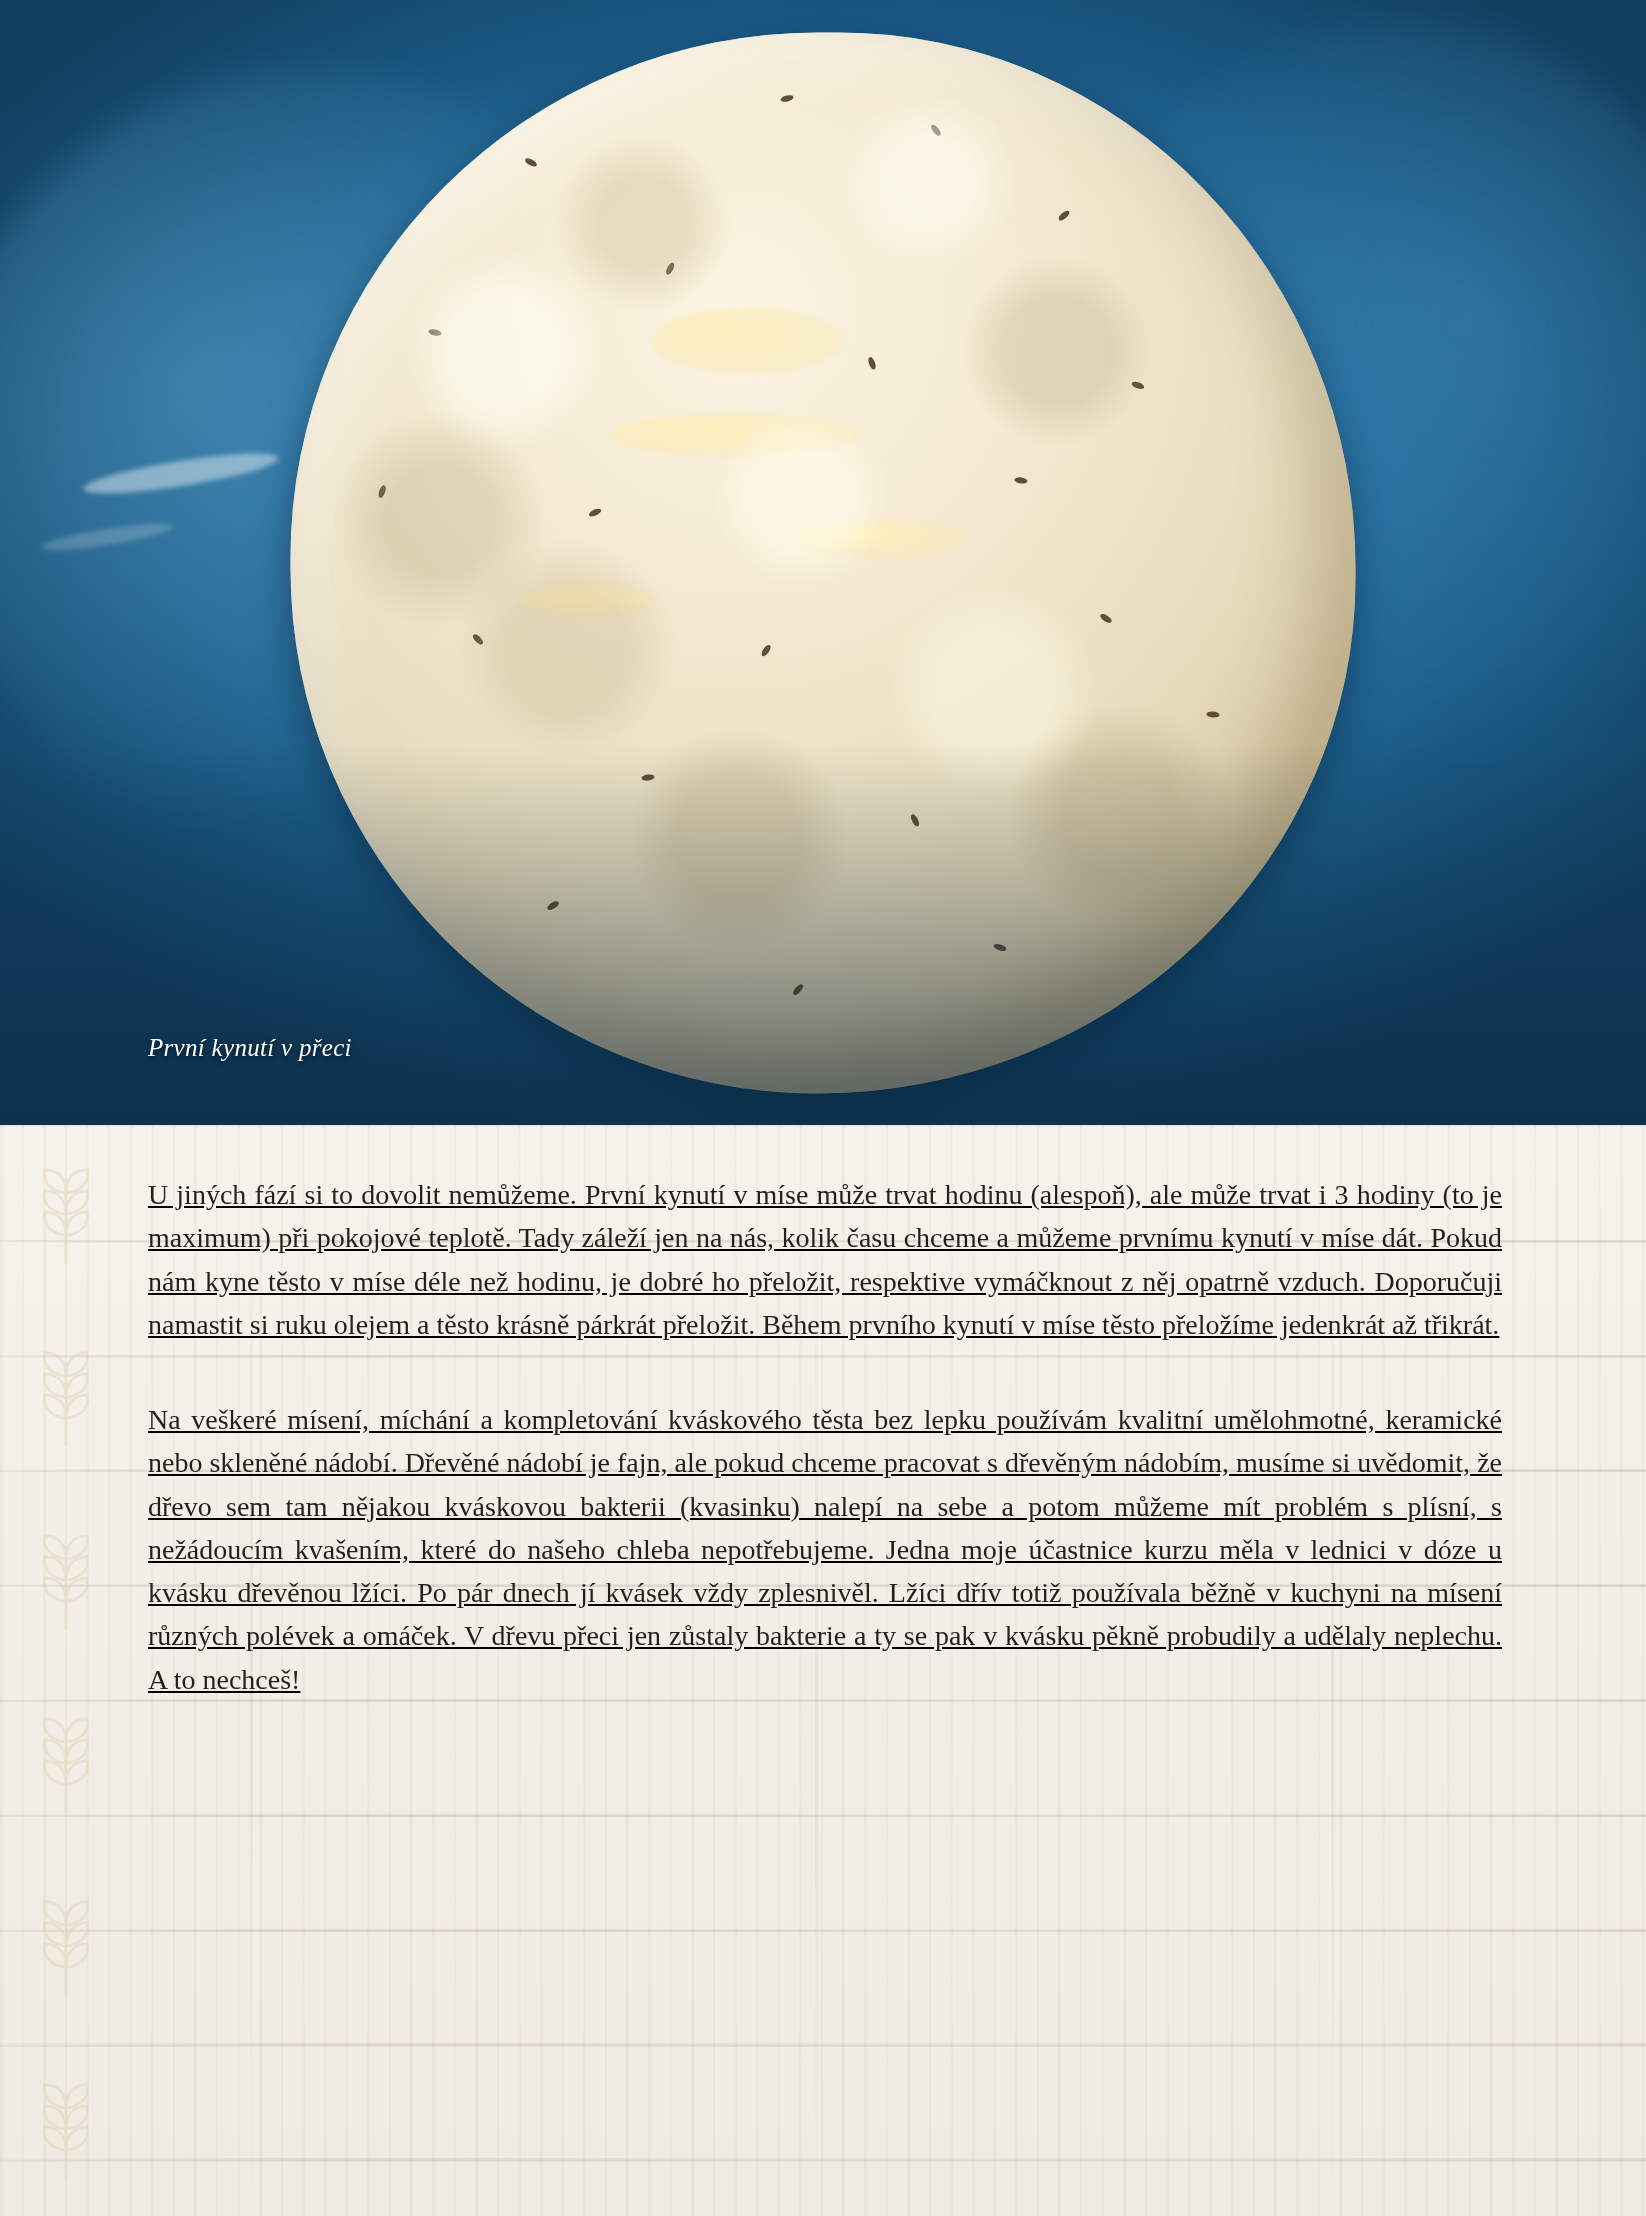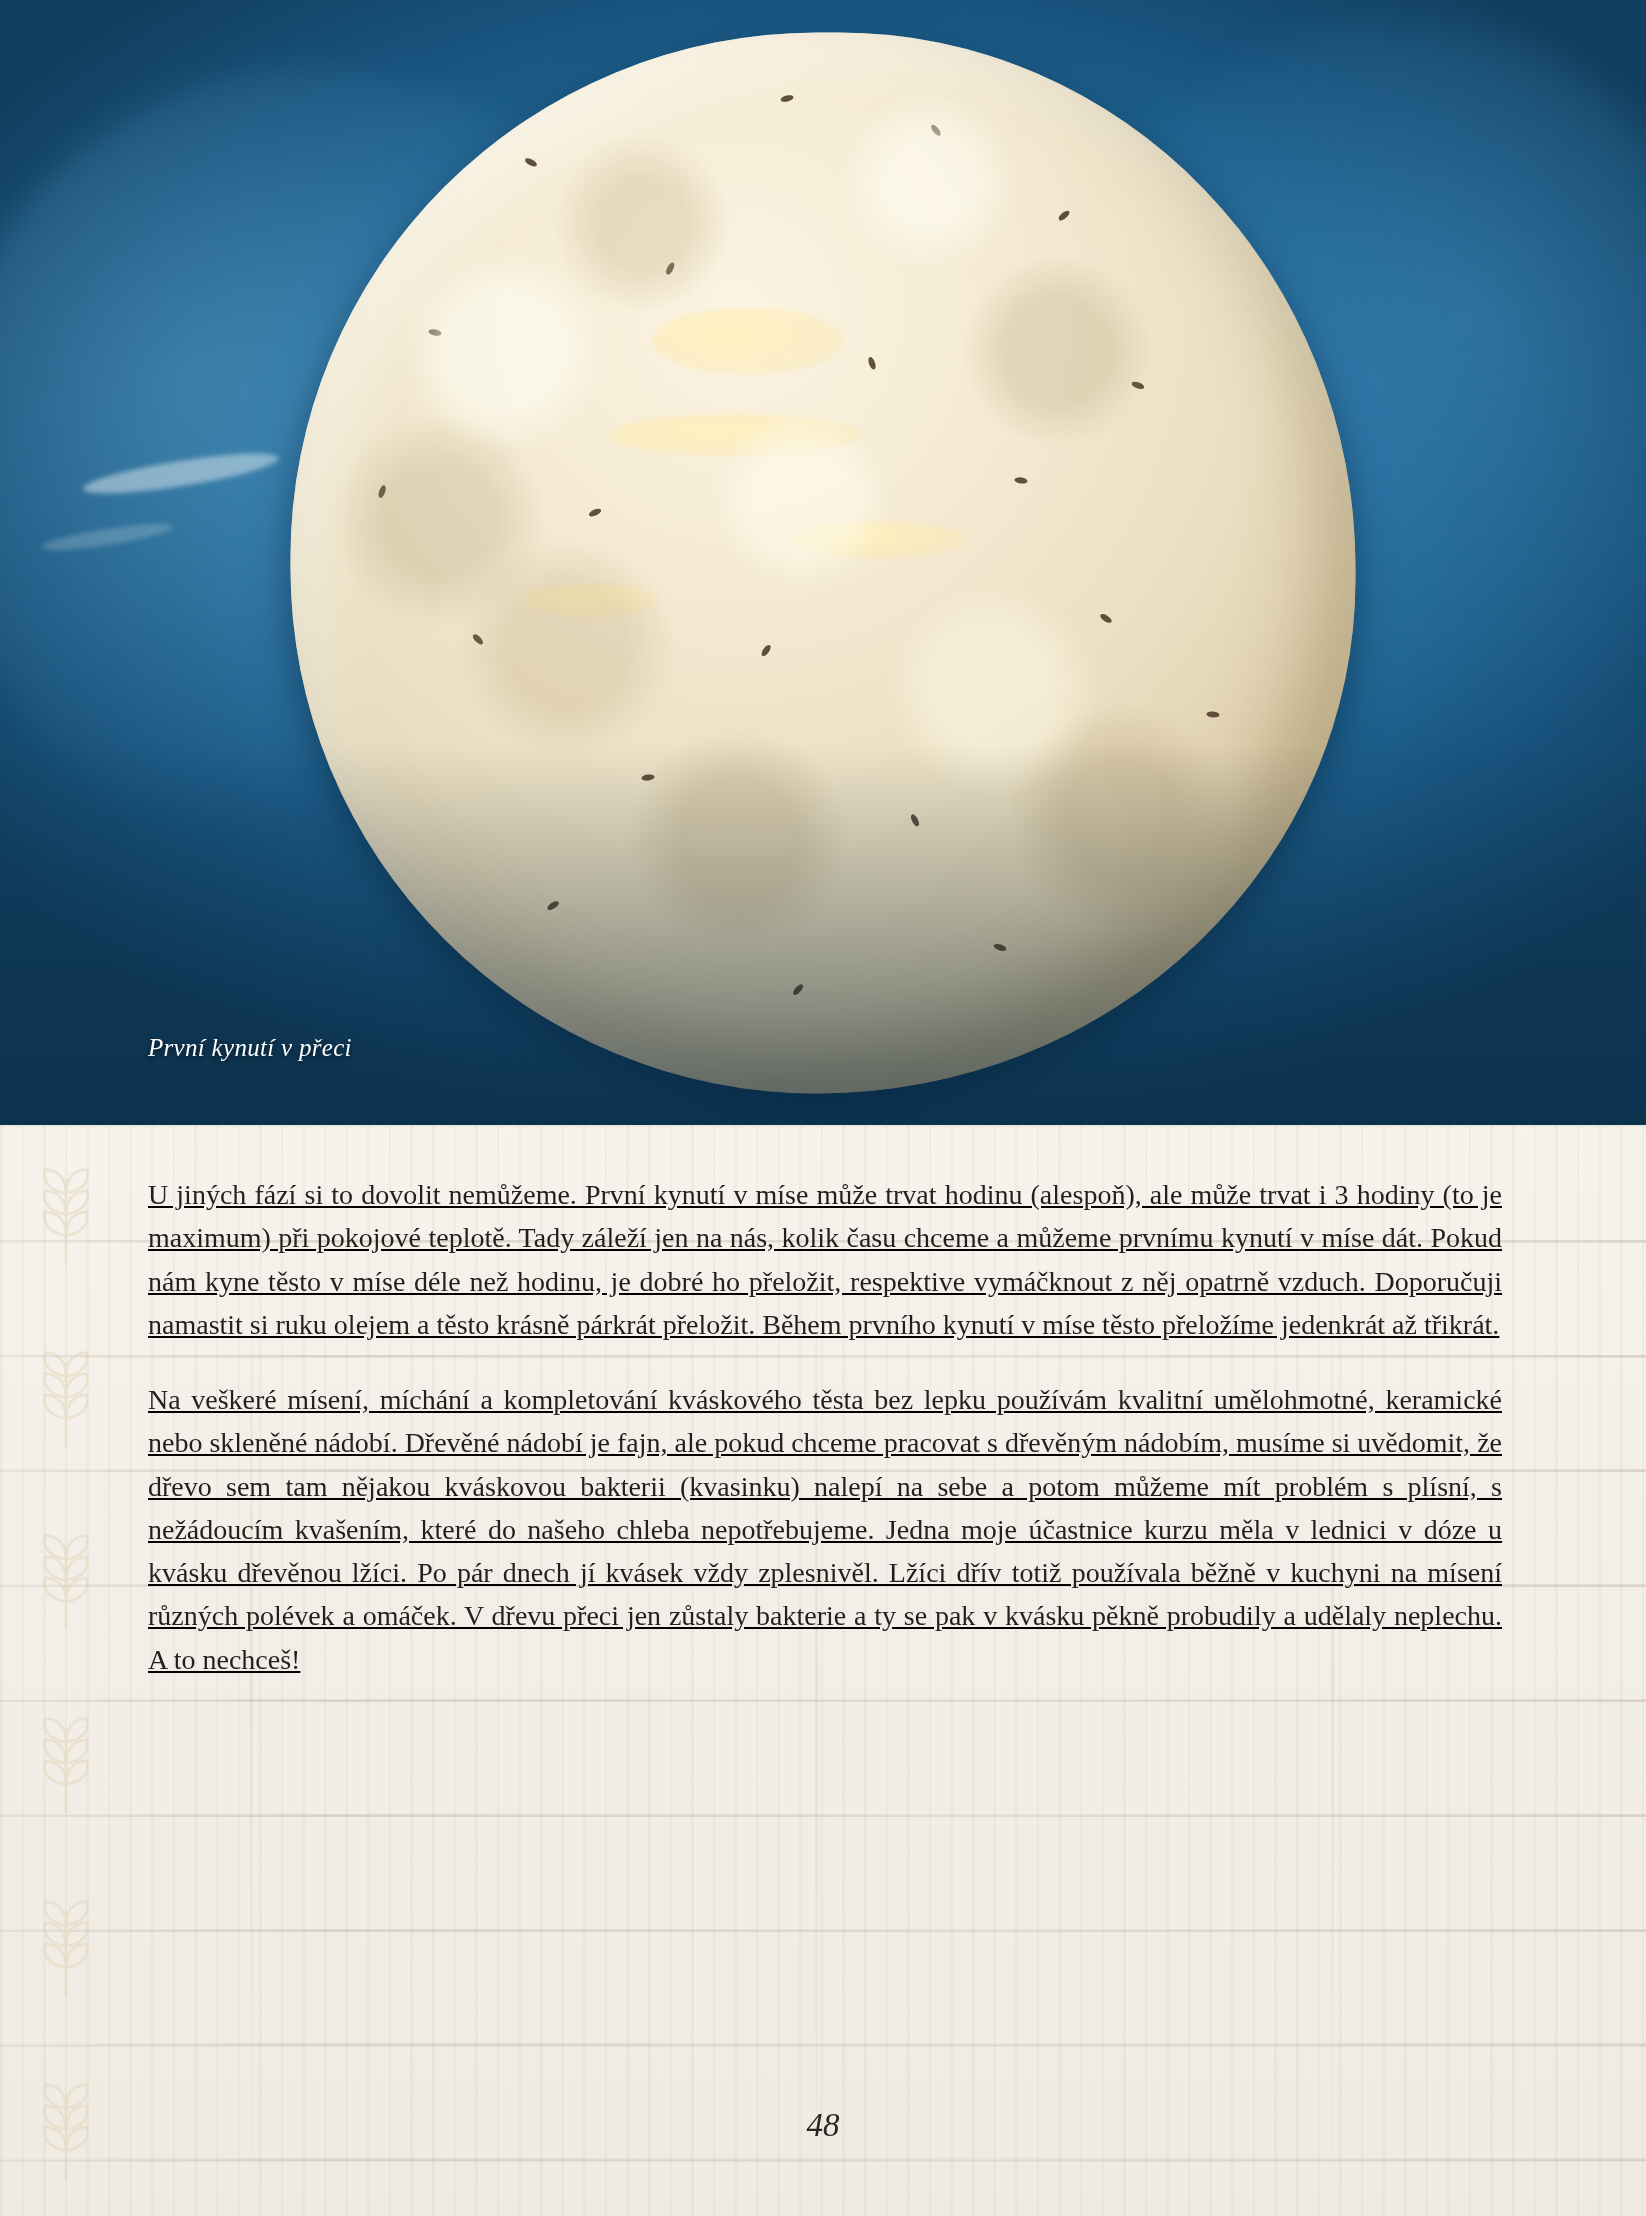--- a/index.html
+++ b/index.html
@@ -189,21 +189,21 @@
   p.para {
     margin: 0;
     font-family: "Liberation Serif", serif;
     font-size: 28px;
     line-height: 1.545;
     color: #231f1c;
     text-align: justify;
     text-justify: inter-word;
     hyphens: manual;
   }
-  p.para + p.para { margin-top: 32px; }
+  p.para + p.para { margin-top: 52px; }
 
   .page-number {
     position: absolute;
     left: 0;
     width: 100%;
     bottom: 73px;
     text-align: center;
     font-family: "Liberation Serif", serif;
     font-style: italic;
     font-size: 33px;
@@ -342,15 +342,14 @@
         <path d="M30 66 C44 64 50 56 48 46 C36 46 30 54 30 66 Z"></path>
       </g>
     </svg>
   </div>
 
   <div class="text-col">
     <p class="para">U jiných fází si to dovolit nemůžeme. První kynutí v míse může trvat hodinu (alespoň), ale může trvat i 3 hodiny (to je maximum) při pokojové teplotě. Tady záleží jen na nás, kolik času chceme a můžeme prvnímu kynutí v míse dát. Pokud nám kyne těsto v míse déle než hodinu, je dobré ho přeložit, respektive vymáčknout z něj opatrně vzduch. Doporučuji namastit si ruku olejem a těsto krásně párkrát přeložit. Během prvního kynutí v míse těsto přeložíme jedenkrát až třikrát.</p>
     <p class="para">Na veškeré mísení, míchání a kompletování kváskového těsta bez lepku používám kvalitní umělohmotné, keramické nebo skleněné nádobí. Dřevěné nádobí je fajn, ale pokud chceme pracovat s dřevěným nádobím, musíme si uvědomit, že dřevo sem tam nějakou kváskovou bakterii (kvasinku) nalepí na sebe a potom můžeme mít problém s plísní, s nežádoucím kvašením, které do našeho chleba nepotřebujeme. Jedna moje účastnice kurzu měla v lednici v dóze u kvásku dřevěnou lžíci. Po pár dnech jí kvásek vždy zplesnivěl. Lžíci dřív totiž používala běžně v kuchyni na mísení různých polévek a omáček. V dřevu přeci jen zůstaly bakterie a ty se pak v kvásku pěkně probudily a udělaly neplechu. A to nechceš!</p>
   </div>
 
-  <div class="page-number">48</div>
 </div>
 
 
 </body></html>

